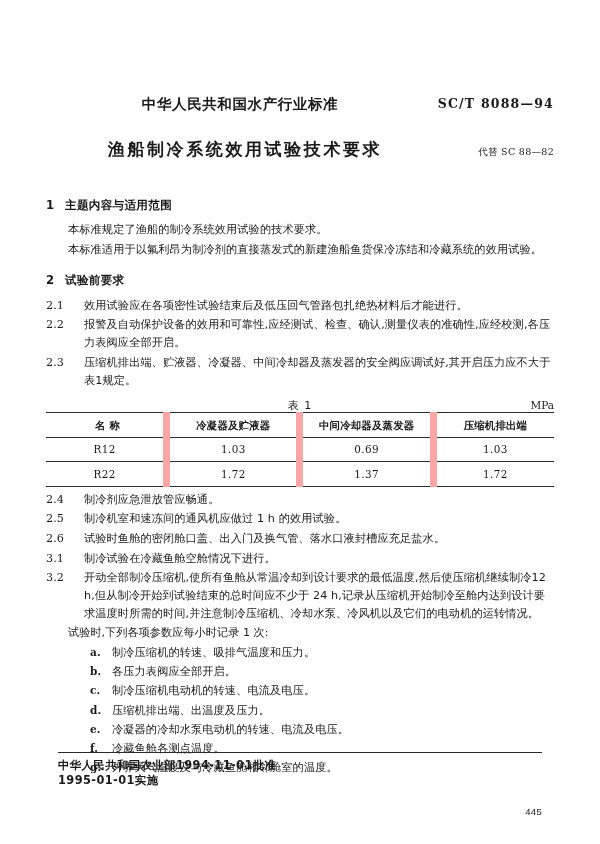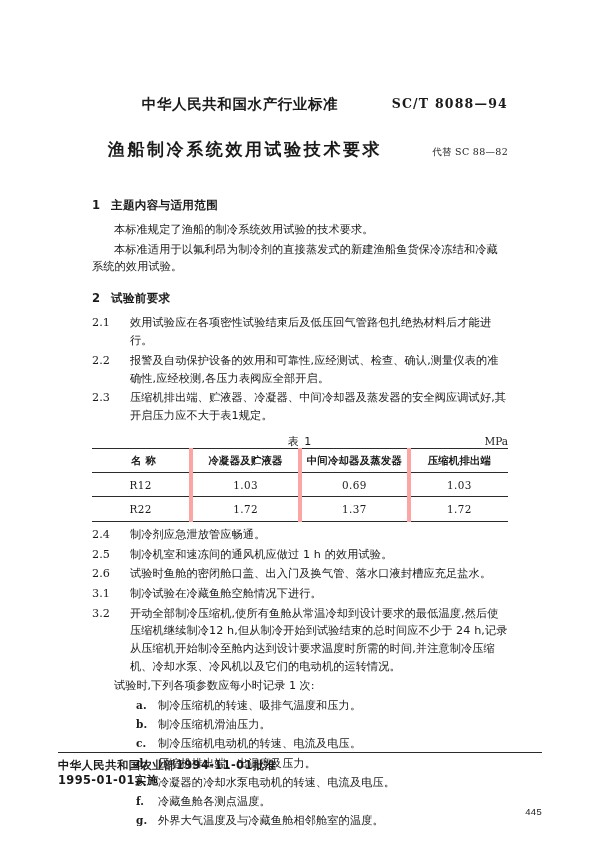--- a/index.html
+++ b/index.html
@@ -15,21 +15,21 @@
     font-family: "DejaVu Sans", "Liberation Sans", sans-serif;
     color: #1a1a1a;
     overflow: hidden;
   }
   .page {
     position: absolute;
     left: 0; top: 0;
     width: 600px;
     height: 844px;
     box-sizing: border-box;
-    padding: 0 92px;
+    padding: 0 46px;
     border-radius: 23px;
   }
 
   
   .header-block {
     position: relative;
     padding-top: 96px;
   }
   .org-line {
     text-align: center;
@@ -165,21 +165,21 @@
     border-top: 1.3px solid #2b2b2b;
     border-bottom: 1px solid #2b2b2b;
     font-weight: bold;
     letter-spacing: 0.2px;
   }
   table.std-table tbody tr:last-child td {
     border-bottom: 1.3px solid #2b2b2b;
   }
   table.std-table th + th,
   table.std-table td + td {
-    border-left: 4px solid #fca5a5;
+    border-left: 7px solid #fca5a5;
   }
   table.std-table td.numcell {
     font-family: "DejaVu Serif", "Liberation Serif", serif;
     letter-spacing: 0.4px;
   }
   table.std-table td.namecell {
     font-family: "DejaVu Serif", "Liberation Serif", serif;
     letter-spacing: 0.4px;
   }
   th.col-name { width: 24%; letter-spacing: 6px; text-indent: 6px; }
@@ -292,21 +292,21 @@
     <div class="clause">
       <span class="num">3.1</span><span>制冷试验在冷藏鱼舱空舱情况下进行。</span>
     </div>
     <div class="clause">
       <span class="num">3.2</span><span>开动全部制冷压缩机,使所有鱼舱从常温冷却到设计要求的最低温度,然后使压缩机继续制冷12 h,但从制冷开始到试验结束的总时间应不少于 24 h,记录从压缩机开始制冷至舱内达到设计要求温度时所需的时间,并注意制冷压缩机、冷却水泵、冷风机以及它们的电动机的运转情况。</span>
     </div>
     <div class="para-indent2">试验时,下列各项参数应每小时记录 1 次:</div>
 
     <ul class="alpha-list">
       <li><span class="marker">a.</span><span>制冷压缩机的转速、吸排气温度和压力。</span></li>
-      <li><span class="marker">b.</span><span>制冷压缩机滑油压力。</span></li>
+      <li><span class="marker">b.</span><span>各压力表阀应全部开启。</span></li>
       <li><span class="marker">c.</span><span>制冷压缩机电动机的转速、电流及电压。</span></li>
       <li><span class="marker">d.</span><span>压缩机排出端、出温度及压力。</span></li>
       <li><span class="marker">e.</span><span>冷凝器的冷却水泵电动机的转速、电流及电压。</span></li>
       <li><span class="marker">f.</span><span>冷藏鱼舱各测点温度。</span></li>
       <li><span class="marker">g.</span><span>外界大气温度及与冷藏鱼舱相邻舱室的温度。</span></li>
 
     </ul>
 
   </div>
 

